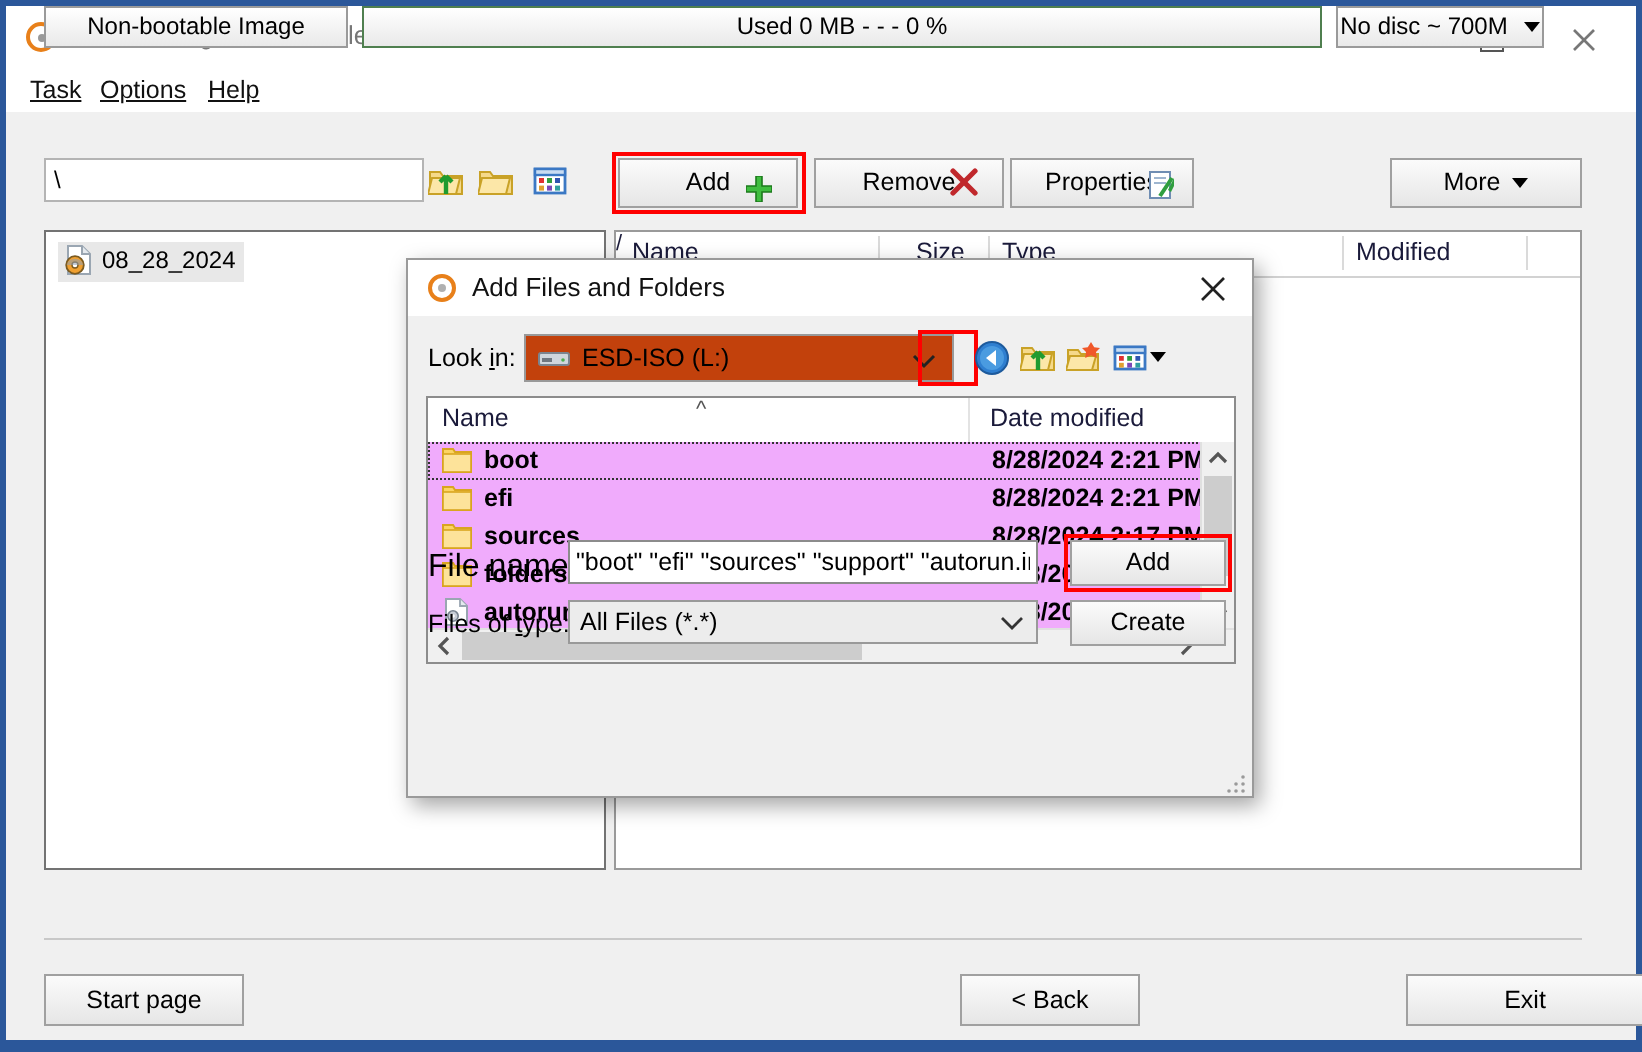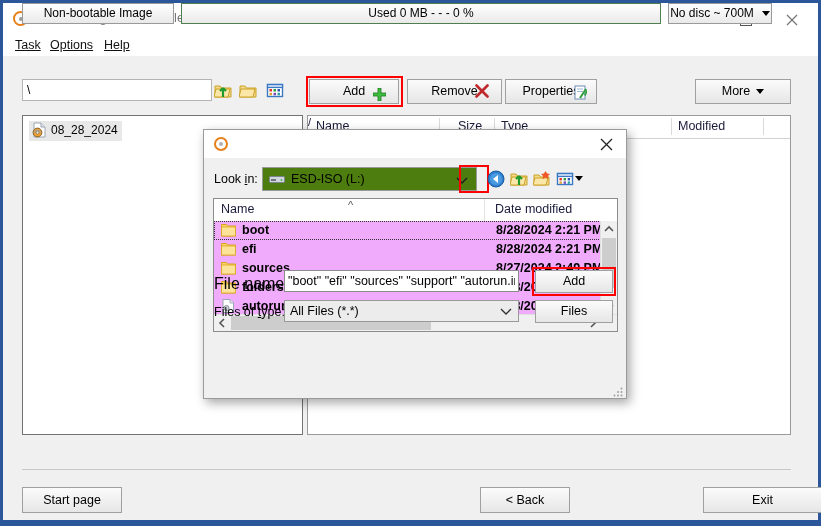--- a/index.html
+++ b/index.html
@@ -195,21 +195,21 @@
   }
   .dlg-close{
     position:absolute;right:2px;top:2px;width:36px;height:24px;cursor:default;
   }
   .dlg-body{
     position:absolute;left:0;top:28px;right:0;bottom:0;background:#f0f0f0;
   }
   .lookin-lbl{position:absolute;left:10px;top:14px;font-size:12.5px;white-space:nowrap;}
   .lookin-combo{
     position:absolute;left:58px;top:9px;width:215px;height:24px;
-    box-sizing:border-box;border:1px solid #999;background:#4d7c0f;
+    box-sizing:border-box;border:1px solid #999;background:#c2410c;
   }
   .lookin-drive-ico{position:absolute;left:6px;top:6px;width:16px;height:11px;}
   .lookin-text{position:absolute;left:28px;top:4px;font-size:12.5px;white-space:nowrap;}
   .lookin-arrow{
     position:absolute;right:3px;top:3px;width:22px;height:18px;
   }
   .ring-lookin{left:255px;top:7px;width:30px;height:28px;}
   .dtb{position:absolute;top:12px;width:18px;height:18px;}
   .dtb1{left:283px;}
   .dtb2{left:306px;}
@@ -426,20 +426,21 @@
 
   <div class="btn btn-start"><span>Start page</span></div>
   <div class="btn btn-back"><span>&lt; Back</span></div>
   <div class="btn btn-exit"><span>Exit</span></div>
 
   <div class="bluebar"></div>
 
   <div class="dialog">
     <div class="dlg-title">
       <div class="dlg-ico"></div>
+      <div class="dlg-title-text">Add Files and Folders</div>
       <div class="dlg-close">
         <svg width="13" height="13" viewBox="0 0 13 13" style="position:absolute;left:12px;top:6px;">
           <line x1="1" y1="1" x2="12" y2="12" stroke="#222" stroke-width="1.3"></line>
           <line x1="12" y1="1" x2="1" y2="12" stroke="#222" stroke-width="1.3"></line>
         </svg>
       </div>
     </div>
 
     <div class="dlg-body">
 
@@ -530,21 +531,21 @@
           </div>
 
           <div class="fl-row">
             <span class="fl-ico">
               <svg width="15" height="14" viewBox="0 0 15 14">
                 <path d="M0.5 1.5 h5 l1 1.5 H14.5 v10 H0.5 Z" fill="#fcd462" stroke="#d9a520" stroke-width="1"></path>
                 <rect x="0.5" y="4" width="14" height="9" fill="#fde39a" stroke="#d9a520" stroke-width="0.8"></rect>
               </svg>
             </span>
             <span class="fl-name">sources</span>
-            <span class="fl-date">8/27/2024 2:49 PM</span>
+            <span class="fl-date">8/28/2024 2:17 PM</span>
           </div>
 
           <div class="fl-row">
             <span class="fl-ico">
               <svg width="15" height="14" viewBox="0 0 15 14">
                 <path d="M0.5 1.5 h5 l1 1.5 H14.5 v10 H0.5 Z" fill="#fcd462" stroke="#d9a520" stroke-width="1"></path>
                 <rect x="0.5" y="4" width="14" height="9" fill="#fde39a" stroke="#d9a520" stroke-width="0.8"></rect>
               </svg>
             </span>
             <span class="fl-name">folders</span>
@@ -603,21 +604,21 @@
         <span class="ftype-text">All Files (*.*)</span>
         <span class="ftype-arrow">
           <svg width="14" height="12" viewBox="0 0 14 12">
               <path d="M2 4 l5 5 5 -5" fill="none" stroke="#333" stroke-width="1.4"></path>
             </svg>
         </span>
       </div>
 
       <div class="dbtn dbtn-add"><span>Add</span></div>
       <div class="red-ring ring-dadd"></div>
-      <div class="dbtn dbtn-cancel"><span>Files</span></div>
+      <div class="dbtn dbtn-cancel"><span>Create</span></div>
 
       <div class="dlg-grip">
         <svg width="10" height="10" viewBox="0 0 10 10">
           <circle cx="8.5" cy="1.5" r="0.9" fill="#9a9a9a"></circle>
           <circle cx="5" cy="5" r="0.9" fill="#9a9a9a"></circle>
           <circle cx="8.5" cy="5" r="0.9" fill="#9a9a9a"></circle>
           <circle cx="1.5" cy="8.5" r="0.9" fill="#9a9a9a"></circle>
           <circle cx="5" cy="8.5" r="0.9" fill="#9a9a9a"></circle>
           <circle cx="8.5" cy="8.5" r="0.9" fill="#9a9a9a"></circle>
         </svg>

